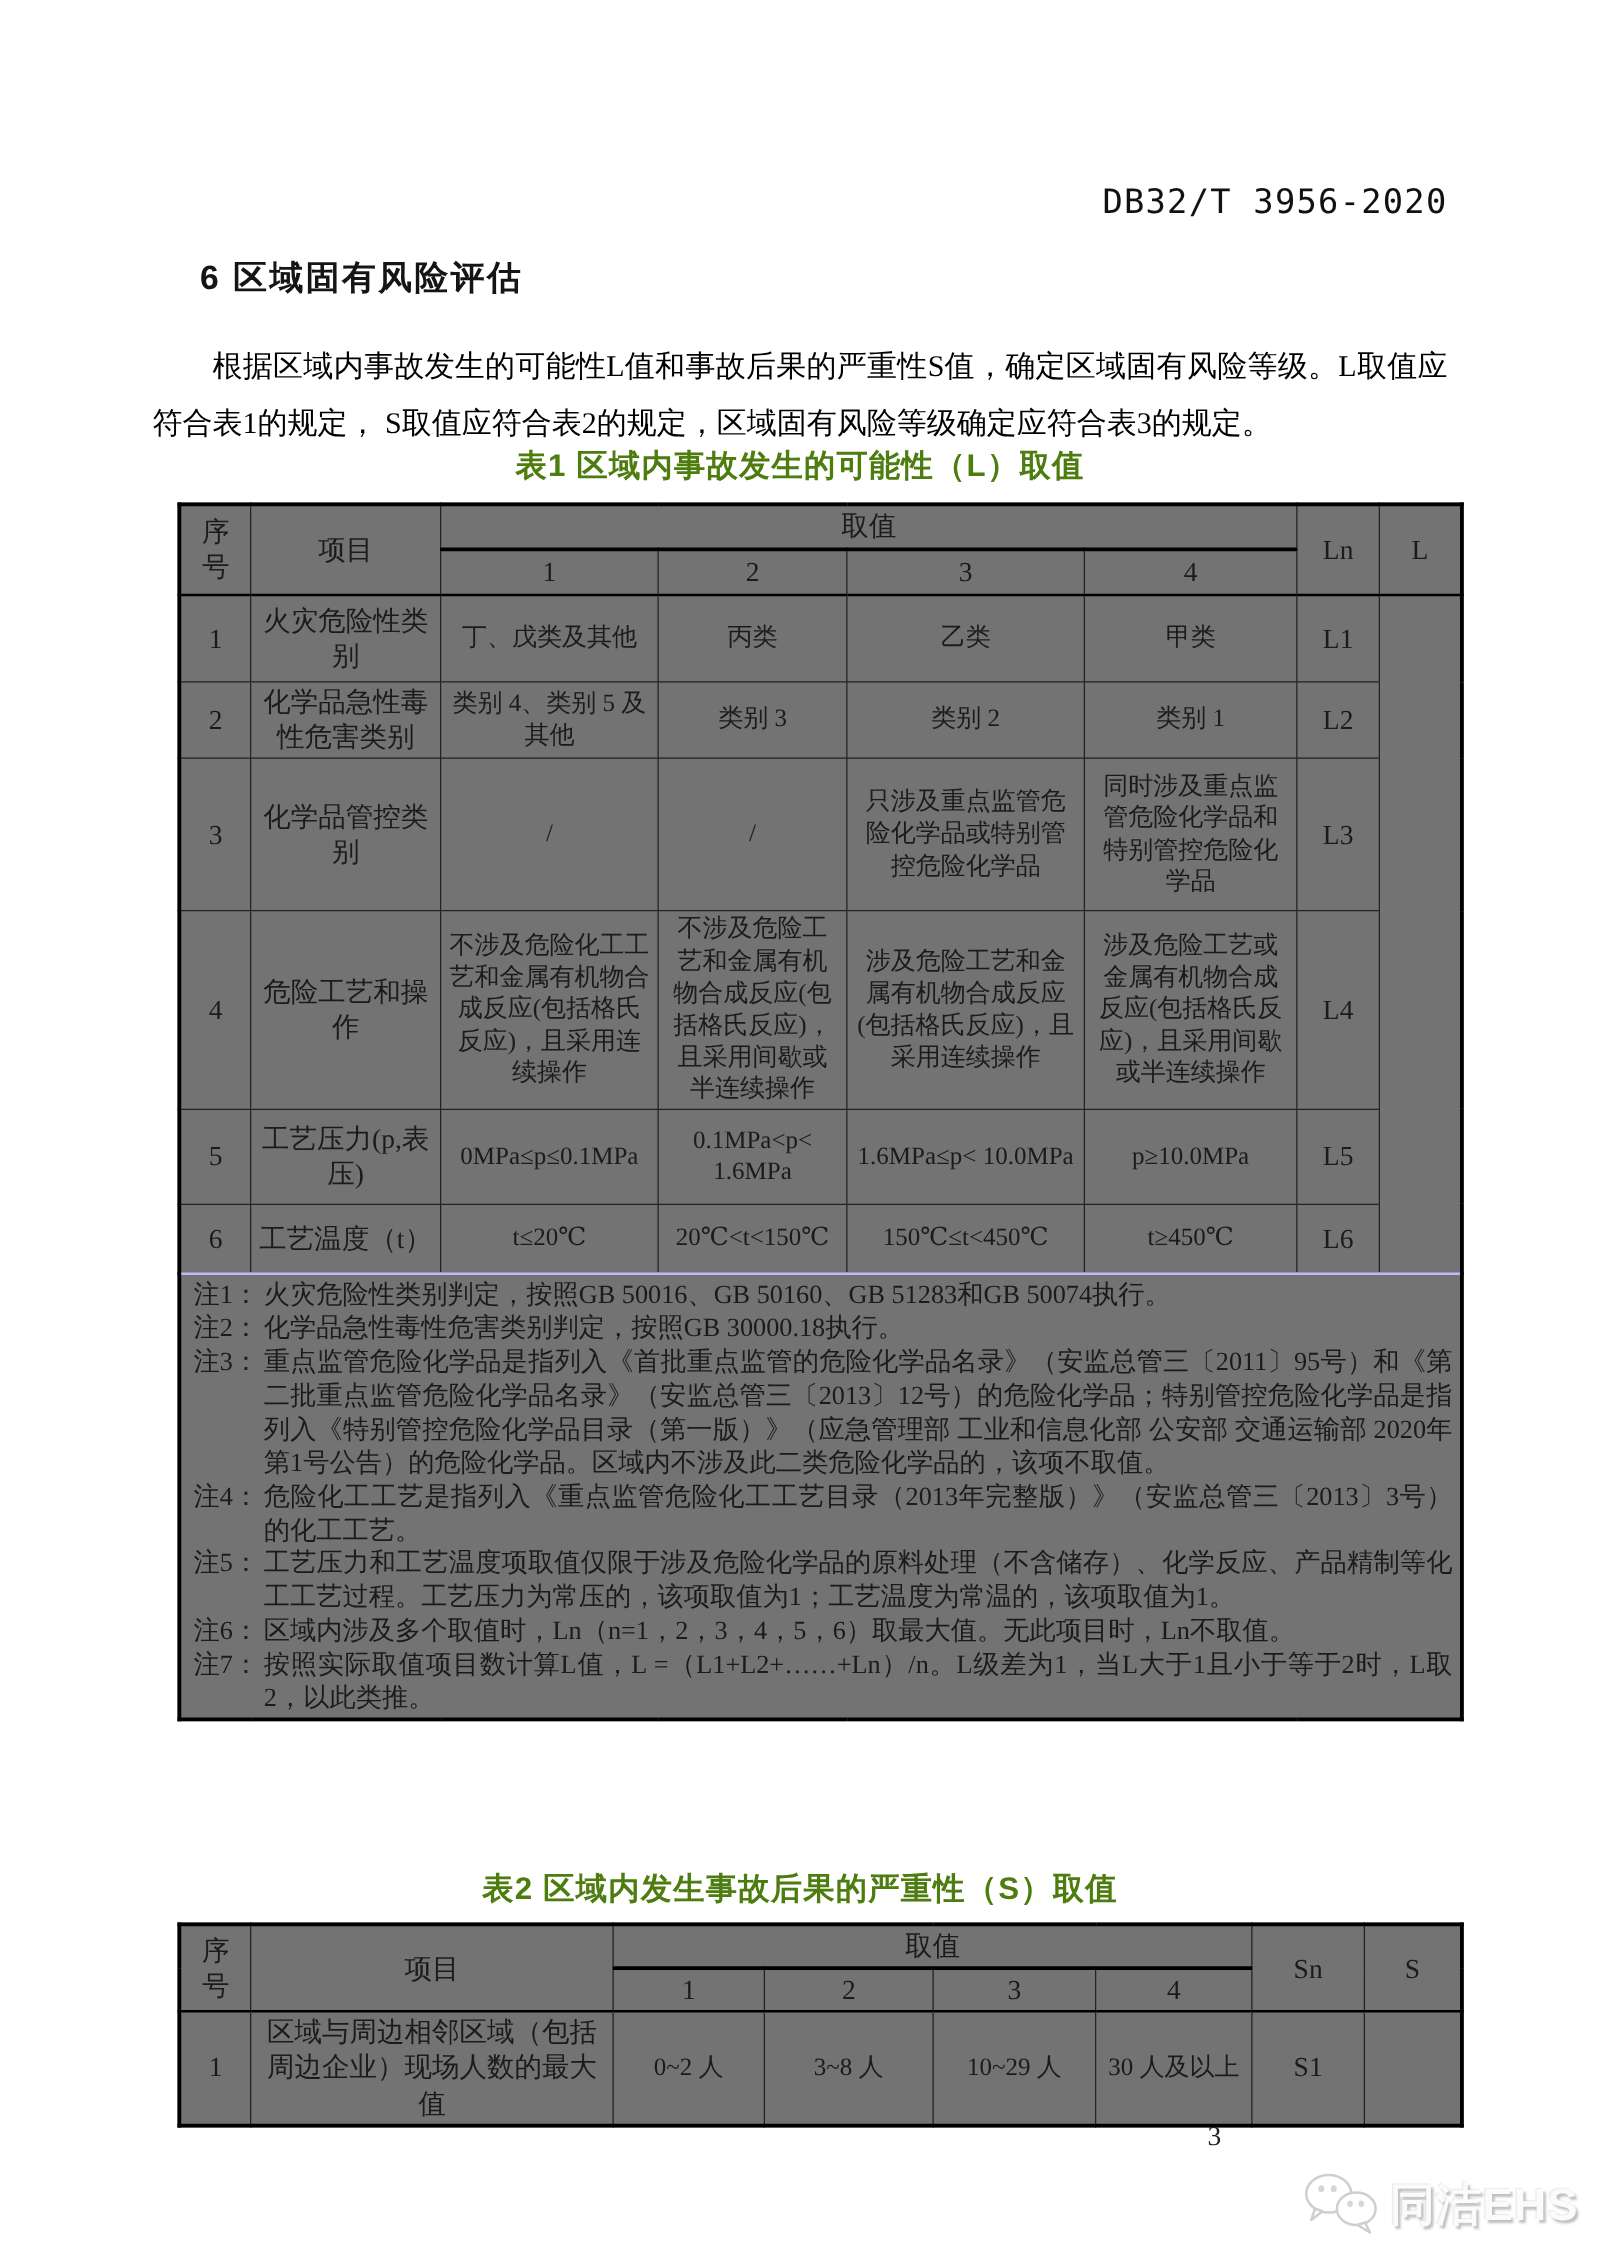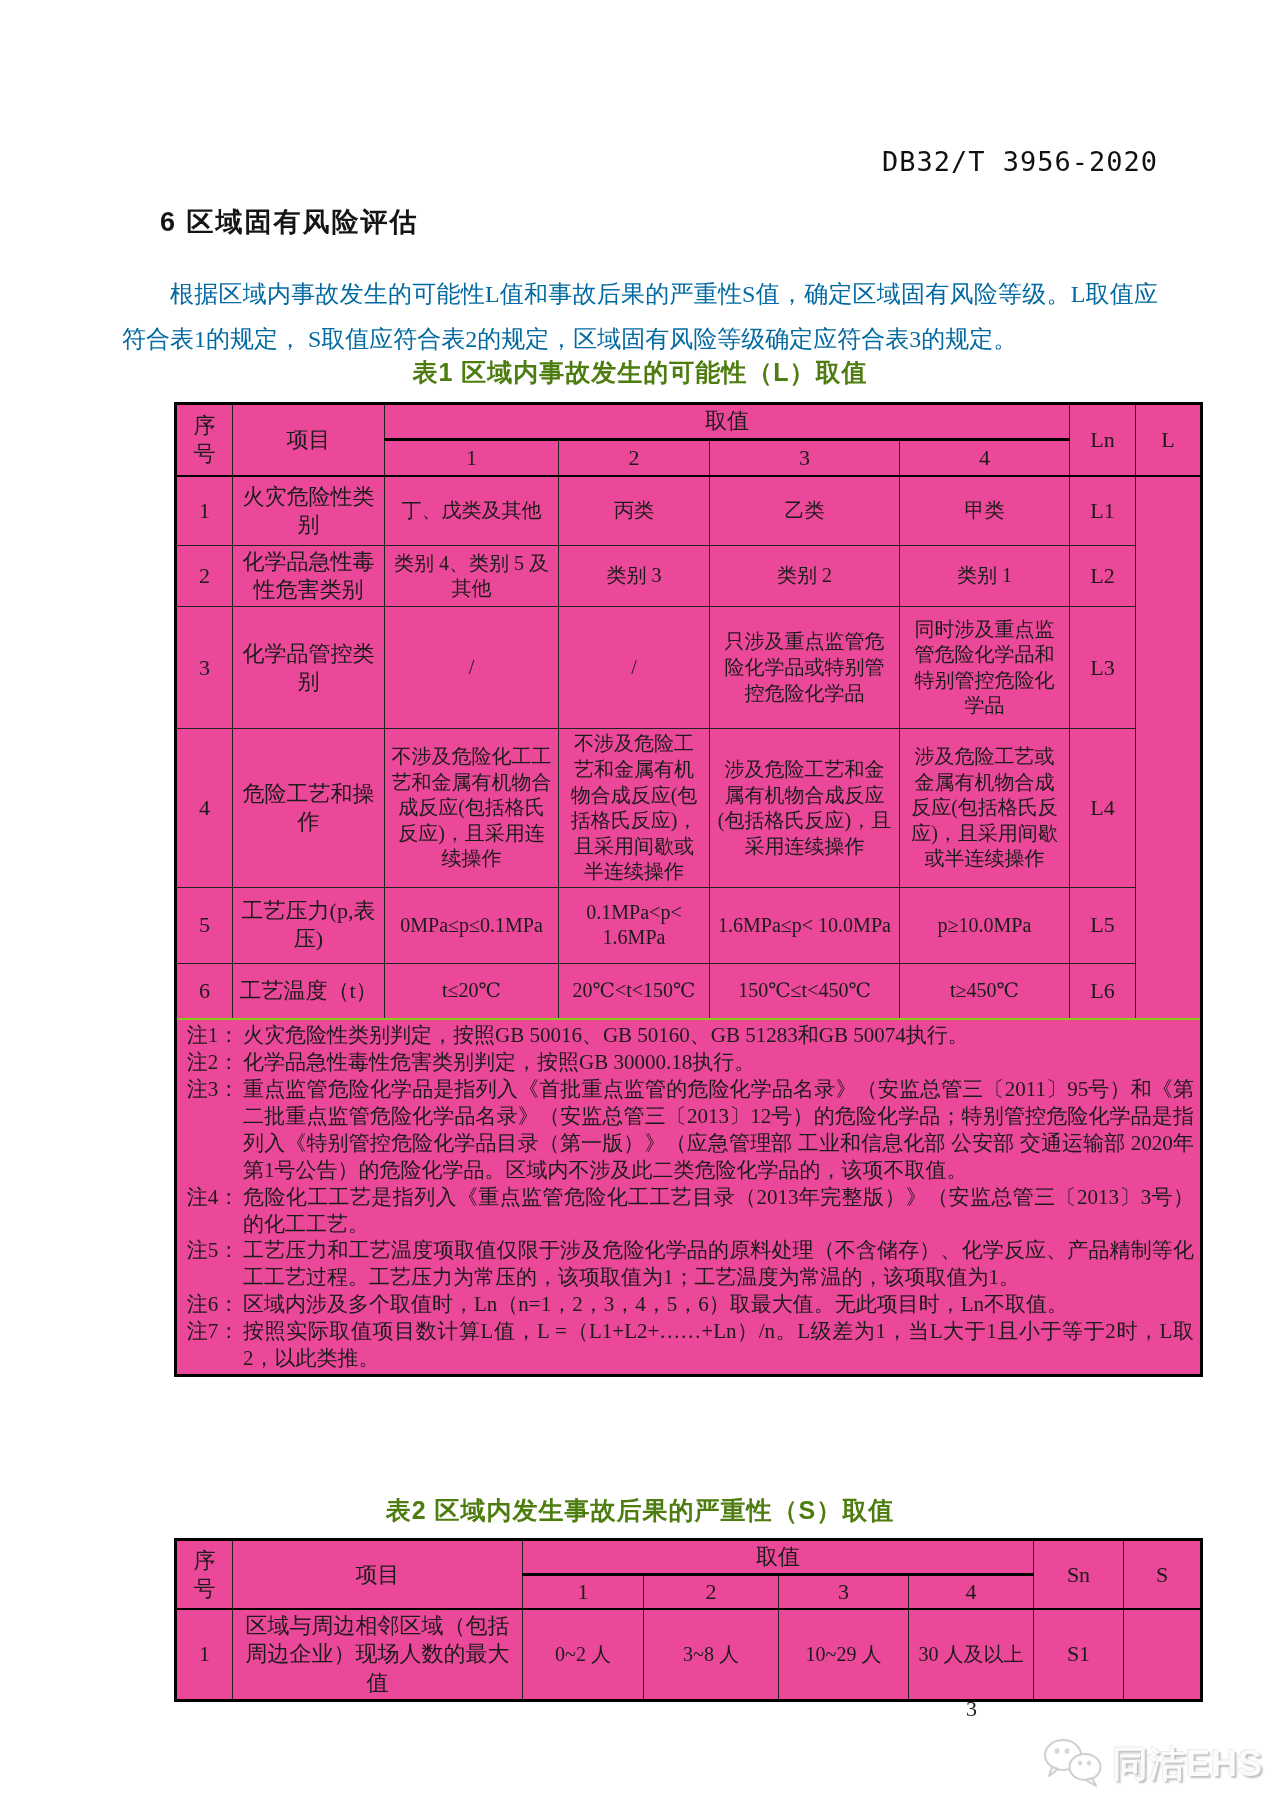--- a/index.html
+++ b/index.html
@@ -12,32 +12,32 @@
     font-family:"DejaVu Sans Mono","Liberation Mono",monospace;
     font-size:27px;letter-spacing:1px;color:#111;
   }
   .section-heading{
     position:absolute;left:122px;top:204px;
     font-family:"Liberation Sans","DejaVu Sans",sans-serif;
     font-size:27px;font-weight:bold;color:#151515;letter-spacing:2px;margin-left:38px;
   }
   .intro{
     position:absolute;left:122px;top:248px;width:1036px;
-    font-size:24px;line-height:45px;text-indent:2em;text-align:justify;color:#0369a1;
+    font-size:24px;line-height:45px;text-indent:2em;text-align:justify;color:#000000;
   }
   .table-title{
     position:absolute;left:0;width:1280px;text-align:center;
     font-family:"Liberation Sans","DejaVu Sans",sans-serif;
     font-size:25px;font-weight:bold;color:#4d7c0f;letter-spacing:1px;
   }
   #table1-title{top:356px;}
   #table2-title{top:1494px;}
   .doc-table{
     position:absolute;left:142px;border-collapse:collapse;table-layout:fixed;
-    border:3px solid #000;font-size:22px;background:#ec4899;margin-left:32px;
+    border:3px solid #000;font-size:22px;background:#737373;
   }
   #table1{top:402px;width:1026px;}
   #table2{top:1538px;width:1026px;}
   .doc-table th,.doc-table td{
     border:1px solid #222;text-align:center;vertical-align:middle;
     padding:2px 6px;font-weight:normal;line-height:1.28;color:#1b1b1b;
     overflow:hidden;
   }
   .bb3{border-bottom:3px solid #000 !important;}
   .bb2{border-bottom:2px solid #000 !important;}
@@ -148,21 +148,21 @@
     <tr style="height:56px">
       <td>6</td>
       <td>工艺温度（t）</td>
       <td class="val">t≤20℃</td>
       <td class="val">20℃&lt;t&lt;150℃</td>
       <td class="val">150℃≤t&lt;450℃</td>
       <td class="val">t≥450℃</td>
       <td>L6</td>
     </tr>
     <tr>
-      <td colspan="8" class="notes-cell" style="border-top:2px solid #84cc16">
+      <td colspan="8" class="notes-cell" style="border-top:2px solid #c4b5fd">
         <div class="note">
           <span class="note-label">注1：</span>
           <span class="note-text">火灾危险性类别判定，按照GB 50016、GB 50160、GB 51283和GB 50074执行。</span>
         </div>
         <div class="note">
           <span class="note-label">注2：</span>
           <span class="note-text">化学品急性毒性危害类别判定，按照GB 30000.18执行。</span>
         </div>
         <div class="note">
           <span class="note-label">注3：</span>

